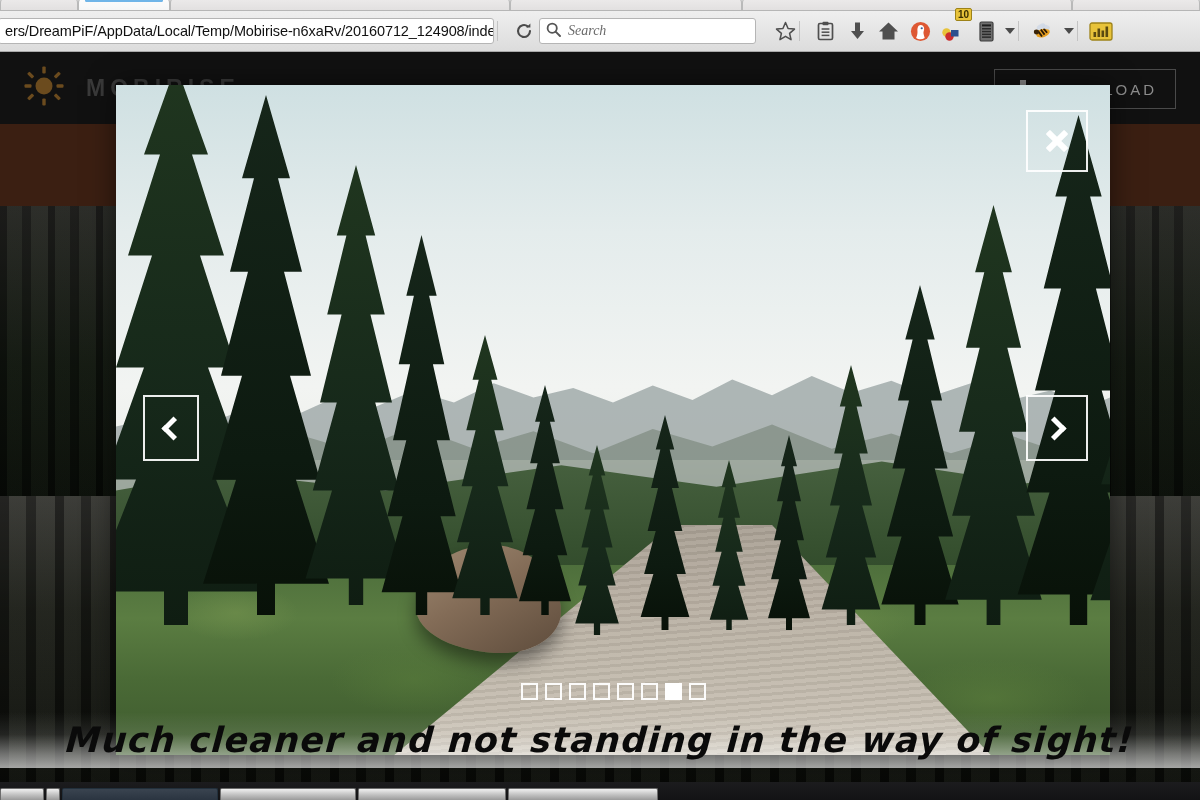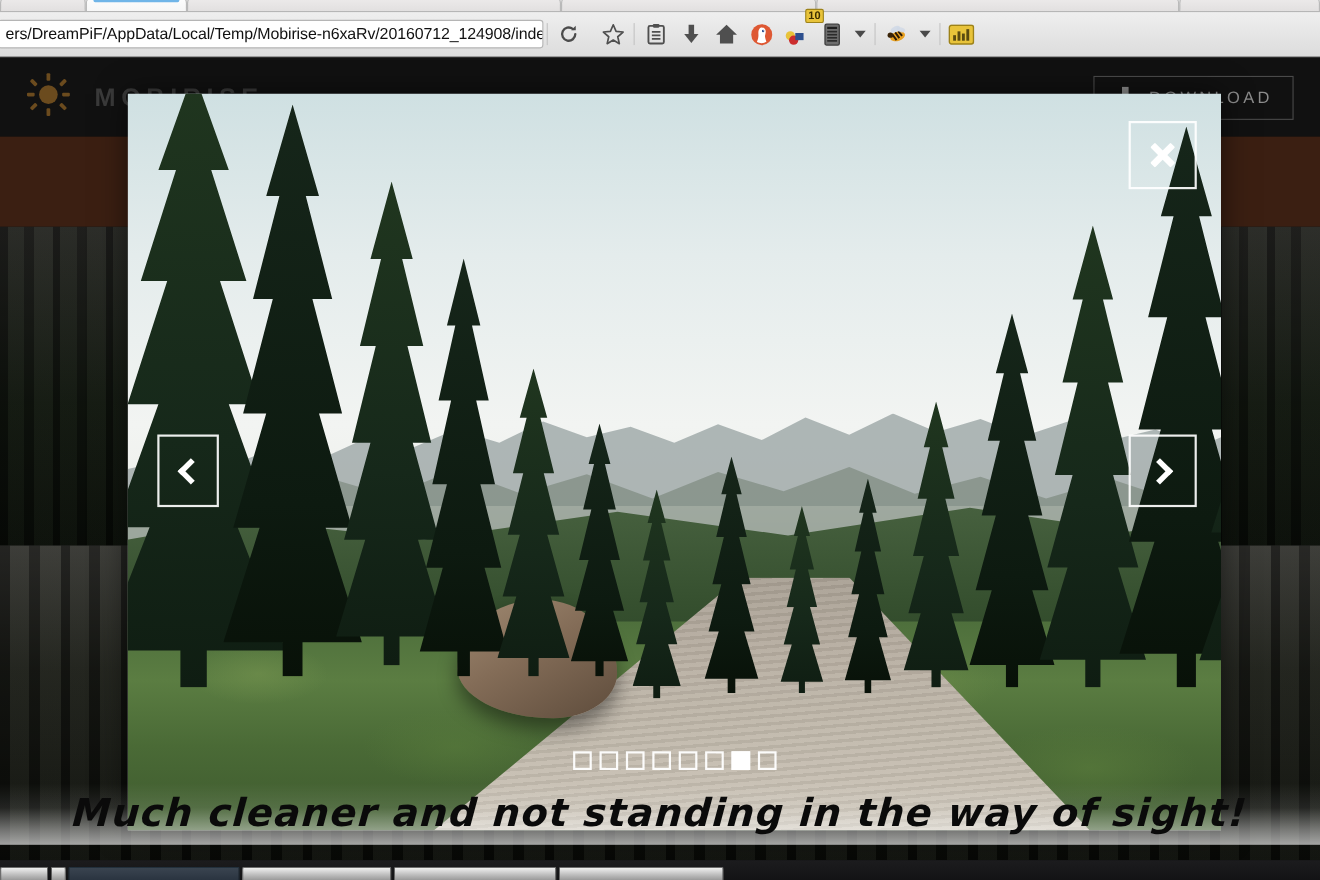--- a/index.html
+++ b/index.html
@@ -82,21 +82,21 @@
     color: #111;
     white-space: nowrap;
     letter-spacing: -0.1px;
   }
 
   .chrome-btn {
     width: 32px;
     height: 28px;
     display: flex;
     align-items: center;
-    justify-content: center;
+    justify-content: flex-end;
     flex: 0 0 auto;
   }
   .chrome-sep {
     width: 1px;
     height: 20px;
     background: #c3c3c3;
     margin: 0 3px;
     flex: 0 0 auto;
   }
 
@@ -584,20 +584,29 @@
 
     <div class="chrome-sep"></div>
 
     <div class="chrome-btn">
       <svg width="18" height="18" viewBox="0 0 18 18">
         <path d="M15 9 A6 6 0 1 1 12.7 4.3" fill="none" stroke="#4b4b4b" stroke-width="2.1" stroke-linecap="round"></path>
         <path d="M15.4 1.4 L15.4 5.6 L11.2 5.6 Z" fill="#4b4b4b"></path>
       </svg>
     </div>
 
+    <div id="search-bar">
+      <span>
+        <svg width="15" height="15" viewBox="0 0 15 15">
+          <circle cx="6.2" cy="6.2" r="4.6" fill="none" stroke="#555" stroke-width="1.8"></circle>
+          <line x1="9.6" y1="9.6" x2="14" y2="14" stroke="#555" stroke-width="1.9" stroke-linecap="round"></line>
+        </svg>
+      </span>
+      <span id="search-placeholder">Search</span>
+    </div>
 
     <div class="chrome-btn" style="margin-left:8px;">
       <svg width="21" height="21" viewBox="0 0 22 22">
         <path d="M11 1.6 L13.7 7.9 L20.4 8.5 L15.3 13 L16.8 19.6 L11 16.1 L5.2 19.6 L6.7 13 L1.6 8.5 L8.3 7.9 Z" fill="none" stroke="#4f4f4f" stroke-width="1.6" stroke-linejoin="round"></path>
       </svg>
     </div>
 
     <div class="chrome-sep"></div>
 
     <div class="chrome-btn">

